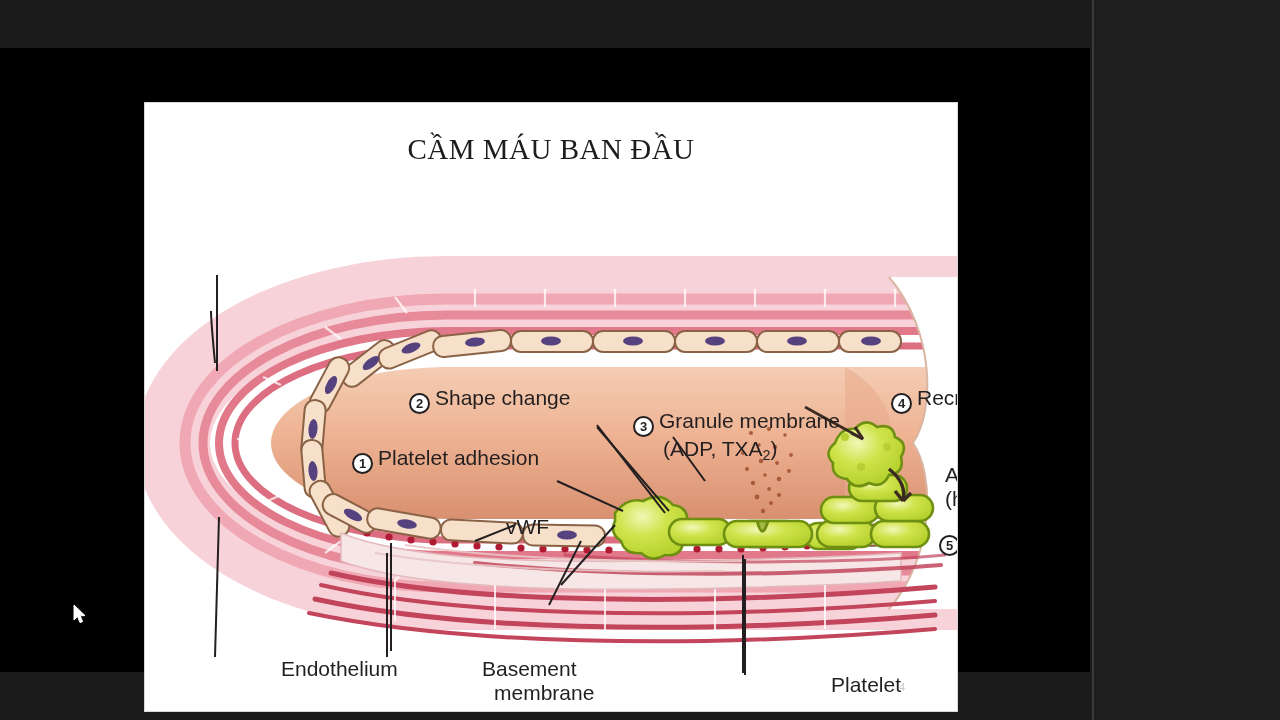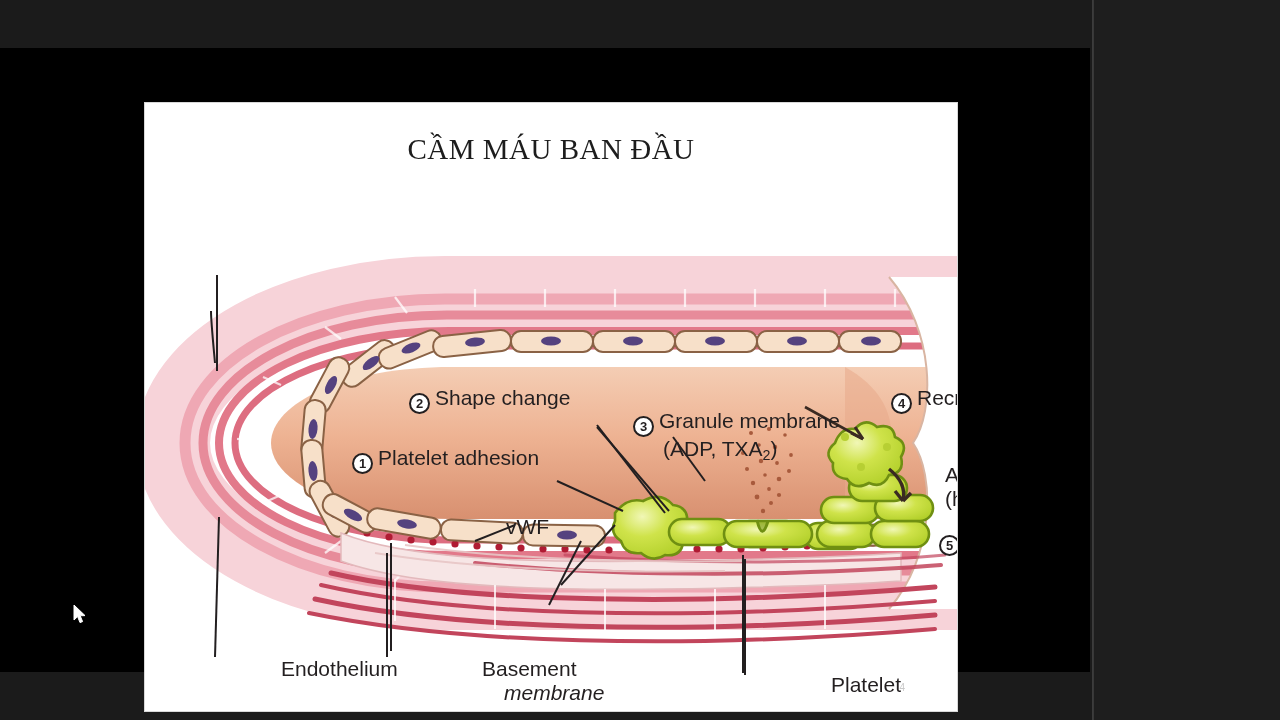--- a/index.html
+++ b/index.html
@@ -388,21 +388,21 @@
       <div class="lbl lbl-in" id="lab-5">
         <span class="num-circle">5</span>
       </div>
 
       <div class="lbl lbl-in" id="lab-vwf">vWF</div>
 
       <div class="lbl lbl-out" id="lab-endo">Endothelium</div>
 
       <div class="lbl lbl-out" id="lab-basement">
         <div>Basement</div>
-        <div style="margin-left:22px;font-style:italic;">membrane</div>
+        <div style="margin-left:12px;">membrane</div>
       </div>
 
       <div class="lbl lbl-out" id="lab-collagen">Platelet</div>
 
       <div id="slide-page-num">4</div>
     </div>
   </div>
 
   <div id="sidebar-divider"></div>
   <div id="right-panel">

